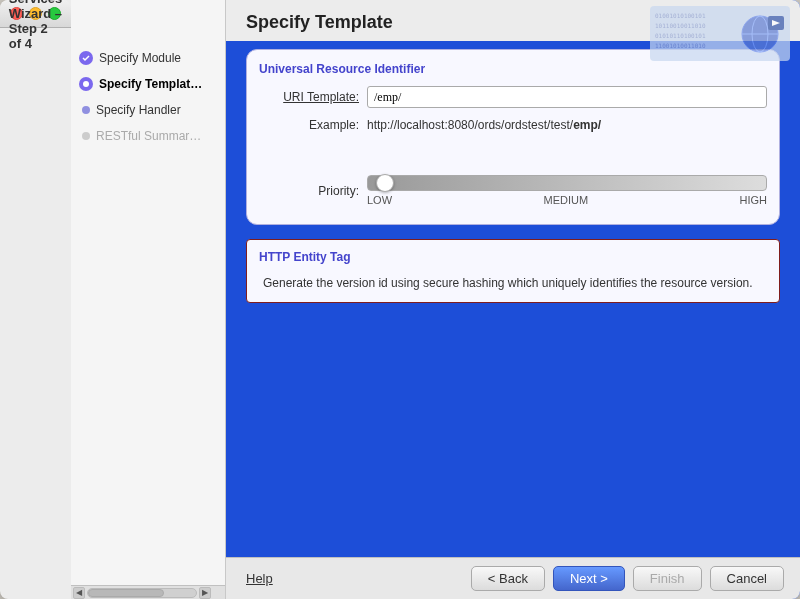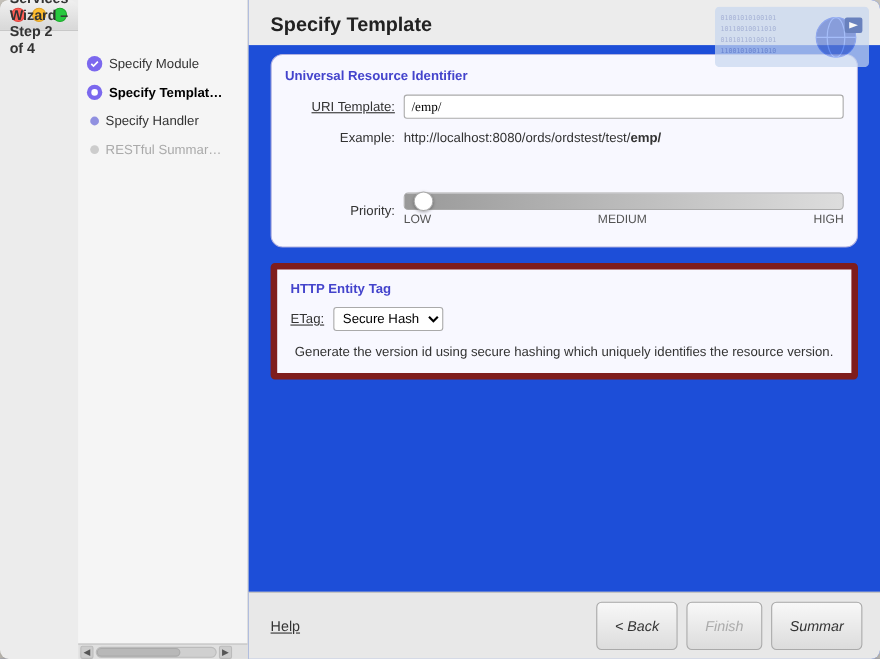--- a/index.html
+++ b/index.html
@@ -212,21 +212,21 @@
     .slider-labels {
       display: flex;
       justify-content: space-between;
       margin-top: 3px;
       font-size: 11px;
       color: #555;
     }
 
     
     .etag-section {
-      border: 6px solid #7f1d1d;
+      border: 1px solid #7f1d1d;
       border-radius: 4px;
       background: #f8f8ff;
       padding: 10px 12px;
       margin-top: 8px;
     }
 
     .etag-section-title {
       color: #4444cc;
       font-size: 12px;
       font-weight: bold;
@@ -267,29 +267,28 @@
     .bottom-bar {
       display: flex;
       align-items: center;
       padding: 8px 16px;
       border-top: 1px solid #c0c0c0;
       background: #e8e8e8;
       gap: 8px;
     }
 
     .btn {
-      height: 44px;
+      height: 25px;
       padding: 0 16px;
       border-radius: 5px;
       font-size: 13px;
       cursor: pointer;
       border: 1px solid #aaa;
       background: linear-gradient(to bottom, #f8f8f8, #dcdcdc);
       color: #333;
-      font-style: italic;
     }
 
     .btn.primary {
       background: linear-gradient(to bottom, #6699ff, #4466cc);
       color: white;
       border: 1px solid #3355bb;
     }
 
     .btn.disabled {
       color: #aaa;
@@ -474,37 +473,30 @@
                 <span>MEDIUM</span>
                 <span>HIGH</span>
               </div>
             </div>
           </div>
         </div>
 
         <div class="etag-section">
           <div class="etag-section-title">HTTP Entity Tag</div>
 
-          <div class="etag-row">
-            <span class="etag-label">ETag:</span>
-            <select>
-              <option>Secure Hash</option>
-              <option>Custom</option>
-              <option>None</option>
-            </select>
-          </div>
 
           <div class="etag-description">Generate the version id using secure hashing which uniquely identifies the resource version.</div>
         </div>
 
       </div>
 
       <div class="bottom-bar">
         <button class="btn-help">Help</button>
         <div class="spacer"></div>
         <button class="btn">&lt; Back</button>
+        <button class="btn primary">Next &gt;</button>
         <button class="btn disabled">Finish</button>
-        <button class="btn">Summar</button>
+        <button class="btn">Cancel</button>
       </div>
 
     </div>
   </div>
 </div>
 
 </body></html>

